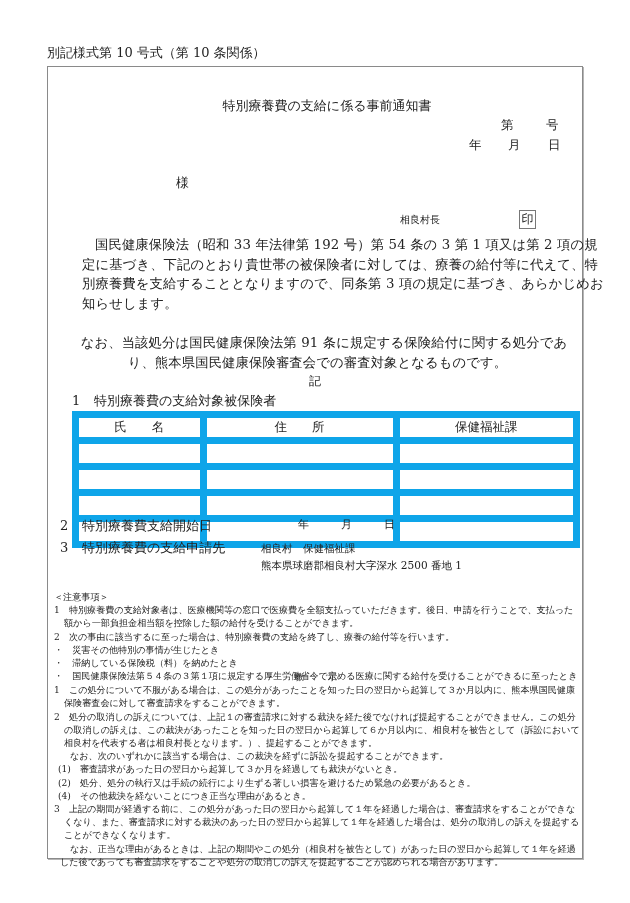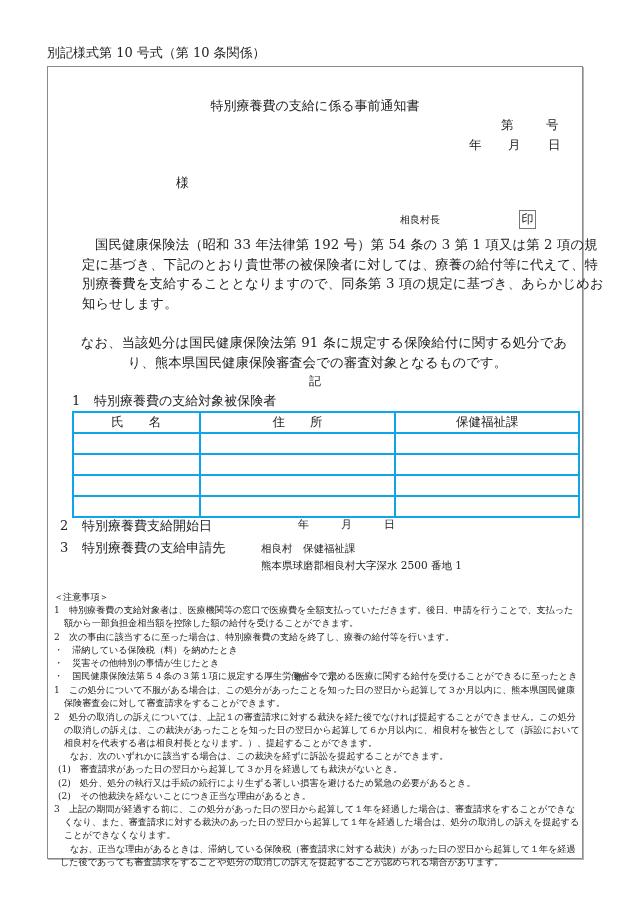--- a/index.html
+++ b/index.html
@@ -3,39 +3,39 @@
 <meta charset="utf-8">
 <style>
   html, body { margin:0; padding:0; background:#ffffff; }
   body { width:630px; height:903px; position:relative; overflow:hidden;
          font-family:"DejaVu Serif","Liberation Serif",serif; color:#222; }
   .abs { position:absolute; white-space:nowrap; }
   #form-label { left:47px; top:44px; font-size:13px; }
   #frame { position:absolute; left:47px; top:66px; width:534px; height:791px;
            border:1px solid #8a8a8a; box-shadow:1px 1px 0 #b5b5b5; }
   .t13 { font-size:12.5px; }
-  #doc-title { left:0; width:534px; text-align:center; top:30px; font-size:13px; }
+  #doc-title { left:12px; width:534px; text-align:center; top:30px; font-size:13px; }
   #num-line { top:50px; left:0; width:514px; }
   #num-line span { position:absolute; }
   #date-line { top:70px; left:0; }
   #date-line span { position:absolute; }
   #recipient { left:128px; top:107px; font-size:13px; }
   #sender { left:352px; top:146px; font-size:10px; }
   #seal { position:absolute; left:471px; top:143px; width:15px; height:17px;
           border:1px solid #777; font-size:12px; line-height:17px; text-align:center; }
   .para { position:absolute; left:7px; width:525px; font-size:13.3px; line-height:19.6px;
           letter-spacing:0.15px; white-space:normal; word-break:break-all; }
   #p1 { top:168px; text-indent:13px;margin-left:27px; }
   #p2 { top:266px; text-indent:13px;text-align:center; }
   #ki { left:0; width:534px; text-align:center; top:306px; font-size:12px; }
   #sec1 { left:24px; top:325px; font-size:13px; }
   #sec1 .num { display:inline-block; width:22px; }
   table { position:absolute; left:24px; top:344px; border-collapse:collapse; width:508px;
           font-size:12.5px; }
-  td, th { border:2px solid #0ea5e9; height:19px; padding:0; font-weight:normal; }
+  td, th { border:7px solid #0ea5e9; height:19px; padding:0; font-weight:normal; }
   th { height:19px; letter-spacing:0; }
   .c1 { width:126px; } .c2 { width:196px; } .c3 { width:184px; }
   #sec2 { left:12px; top:450px; font-size:13px; }
   #sec2 .num, #sec3 .num { display:inline-block; width:22px; }
   #sec2-date { left:250px; top:450px; font-size:11px; }
   #sec2-date span { display:inline-block; width:43px; }
   #sec3 { left:12px; top:472px; font-size:13px; }
   #dept { left:213px; top:475px; font-size:10.5px; }
   #addr { left:213px; top:492px; font-size:10.5px; }
   .small { position:absolute; left:6px; width:526px; font-size:9.1px; line-height:13.2px;
@@ -119,29 +119,29 @@
   <div id="sec3" class="abs">
     <span class="num">3</span><span>特別療養費の支給申請先</span>
   </div>
   <div id="dept" class="abs">相良村　保健福祉課</div>
   <div id="addr" class="abs">熊本県球磨郡相良村大字深水 2500 番地 1</div>
 
   <div id="notes" class="small">
     <p>＜注意事項＞</p>
     <p class="hang">1　特別療養費の支給対象者は、医療機関等の窓口で医療費を全額支払っていただきます。後日、申請を行うことで、支払った額から一部負担金相当額を控除した額の給付を受けることができます。</p>
     <p class="hang">2　次の事由に該当するに至った場合は、特別療養費の支給を終了し、療養の給付等を行います。</p>
+    <p class="hang">・　災害その他特別の事情が生じたとき</p>
     <p class="hang">・　滞納している保険税（料）を納めたとき</p>
-    <p class="hang">・　災害その他特別の事情が生じたとき</p>
     <p class="hang">・　国民健康保険法第５４条の３第１項に規定する厚生労働省令で定める医療に関する給付を受けることができるに至ったとき</p>
   </div>
 
   <div id="kyoji" class="small">
     <p class="center" style="letter-spacing:2px">教　　示</p>
     <p class="hang">1　この処分について不服がある場合は、この処分があったことを知った日の翌日から起算して３か月以内に、熊本県国民健康保険審査会に対して審査請求をすることができます。</p>
     <p class="hang">2　処分の取消しの訴えについては、上記１の審査請求に対する裁決を経た後でなければ提起することができません。この処分の取消しの訴えは、この裁決があったことを知った日の翌日から起算して６か月以内に、相良村を被告として（訴訟において相良村を代表する者は相良村長となります。）、提起することができます。</p>
     <p class="ind" style="padding-left:6px">なお、次のいずれかに該当する場合は、この裁決を経ずに訴訟を提起することができます。</p>
     <p class="sub">(1)　審査請求があった日の翌日から起算して３か月を経過しても裁決がないとき。</p>
     <p class="sub">(2)　処分、処分の執行又は手続の続行により生ずる著しい損害を避けるため緊急の必要があるとき。</p>
-    <p class="sub">(2)　その他裁決を経ないことにつき正当な理由があるとき。</p>
+    <p class="sub">(4)　その他裁決を経ないことにつき正当な理由があるとき。</p>
     <p class="hang">3　上記の期間が経過する前に、この処分があった日の翌日から起算して１年を経過した場合は、審査請求をすることができなくなり、また、審査請求に対する裁決のあった日の翌日から起算して１年を経過した場合は、処分の取消しの訴えを提起することができなくなります。</p>
-    <p class="ind" style="padding-left:6px">なお、正当な理由があるときは、滞納している保険税（審査請求に対する裁決）があった日の翌日から起算して１年を経過した後であっても審査請求をすることや処分の取消しの訴えを提起することが認められる場合があります。</p>
+    <p class="ind" style="padding-left:6px">なお、正当な理由があるときは、上記の期間やこの処分（相良村を被告として）があった日の翌日から起算して１年を経過した後であっても審査請求をすることや処分の取消しの訴えを提起することが認められる場合があります。</p>
   </div>
 </div>
 
 </body></html>

